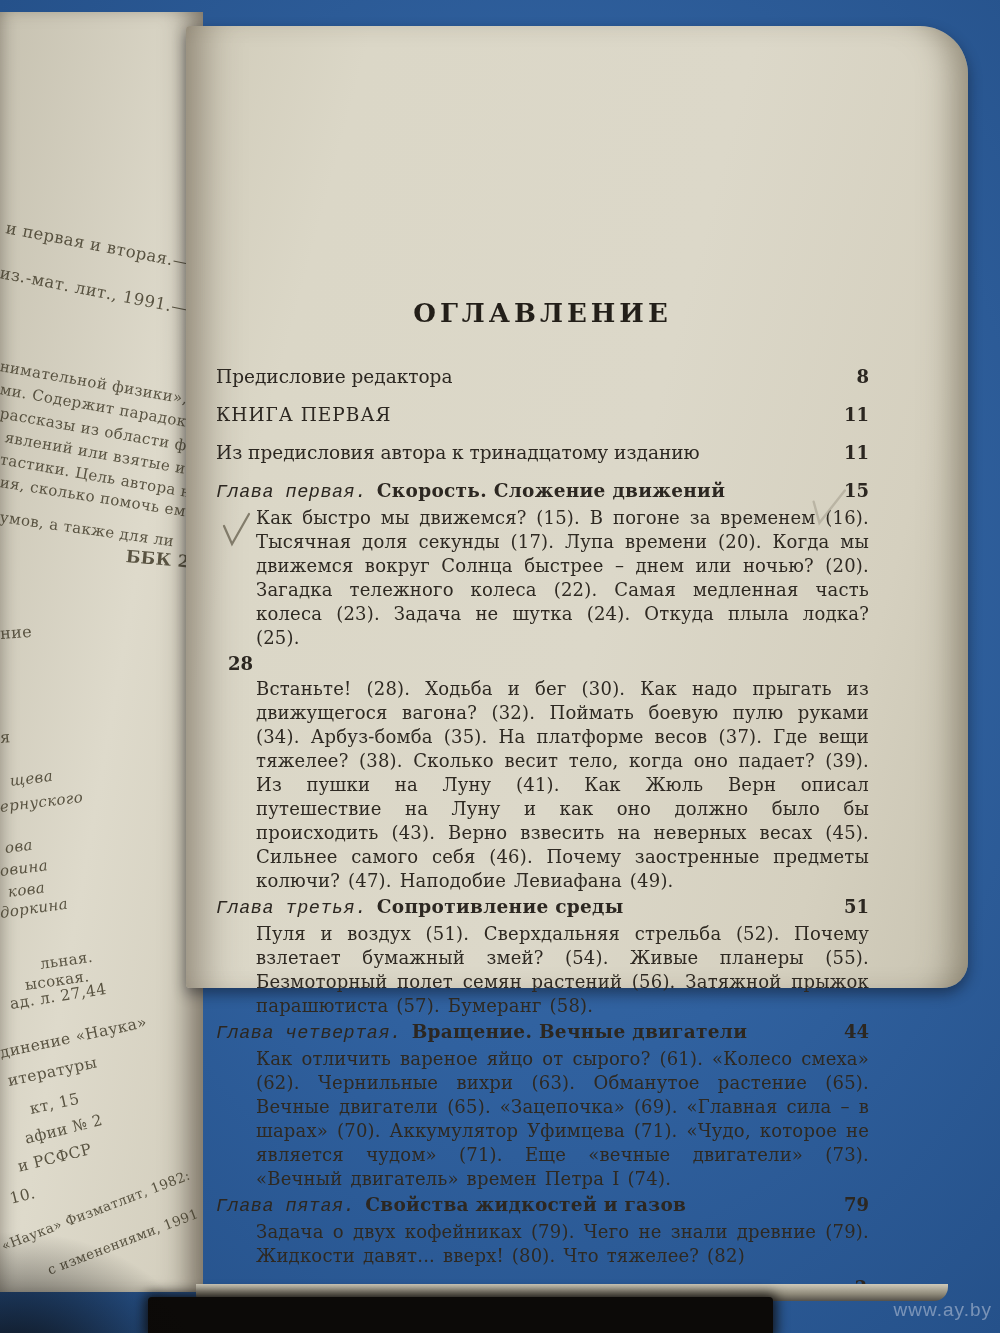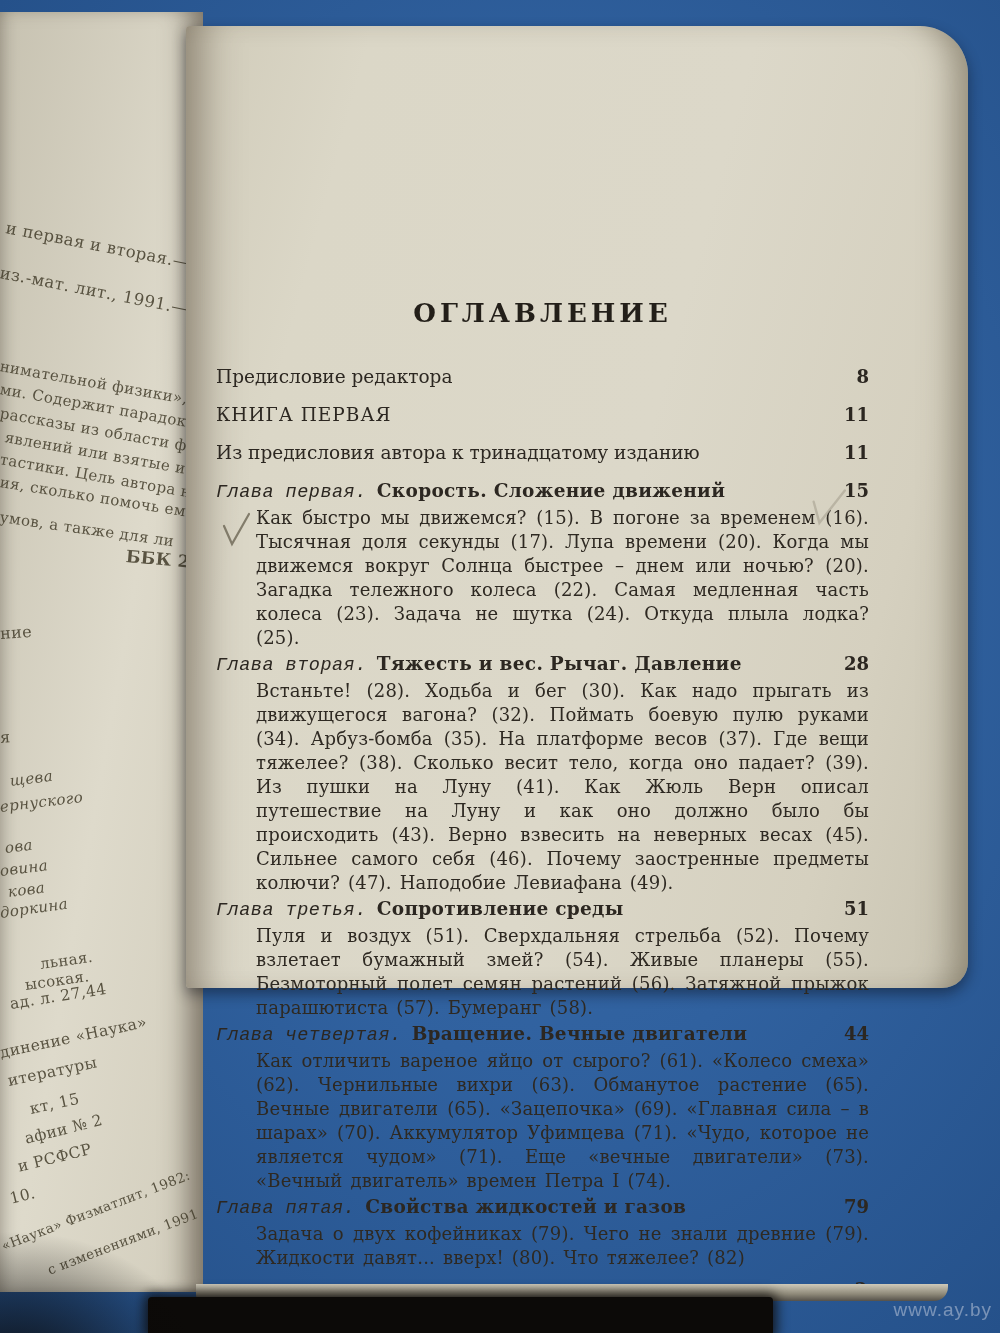--- a/index.html
+++ b/index.html
@@ -102,21 +102,20 @@
       <div class="chapter">
         <div class="row">
           <span><span class="ch-name">Глава первая.</span><span class="ch-title">Скорость. Сложение движений</span></span>
           <span class="pg">15</span>
         </div>
         <p class="ch-body">Как быстро мы движемся? (15). В погоне за временем (16). Тысячная доля секунды (17). Лупа времени (20). Когда мы движемся вокруг Солнца быстрее – днем или ночью? (20). Загадка тележного колеса (22). Самая медленная часть колеса (23). Задача не шутка (24). Откуда плыла лодка? (25).</p>
       </div>
 
       <div class="chapter">
         <div class="row">
-          <span><span class="ch-name">Глава вторая.</span><span class="ch-title">Тяжесть и вес. Рычаг. Давление</span></span>
           <span class="pg">28</span>
         </div>
         <p class="ch-body">Встаньте! (28). Ходьба и бег (30). Как надо прыгать из движущегося вагона? (32). Поймать боевую пулю руками (34). Арбуз-бомба (35). На платформе весов (37). Где вещи тяжелее? (38). Сколько весит тело, когда оно падает? (39). Из пушки на Луну (41). Как Жюль Верн описал путешествие на Луну и как оно должно было бы происходить (43). Верно взвесить на неверных весах (45). Сильнее самого себя (46). Почему заостренные предметы колючи? (47). Наподобие Левиафана (49).</p>
       </div>
 
       <div class="chapter">
         <div class="row">
           <span><span class="ch-name">Глава третья.</span><span class="ch-title">Сопротивление среды</span></span>
           <span class="pg">51</span>
         </div>

